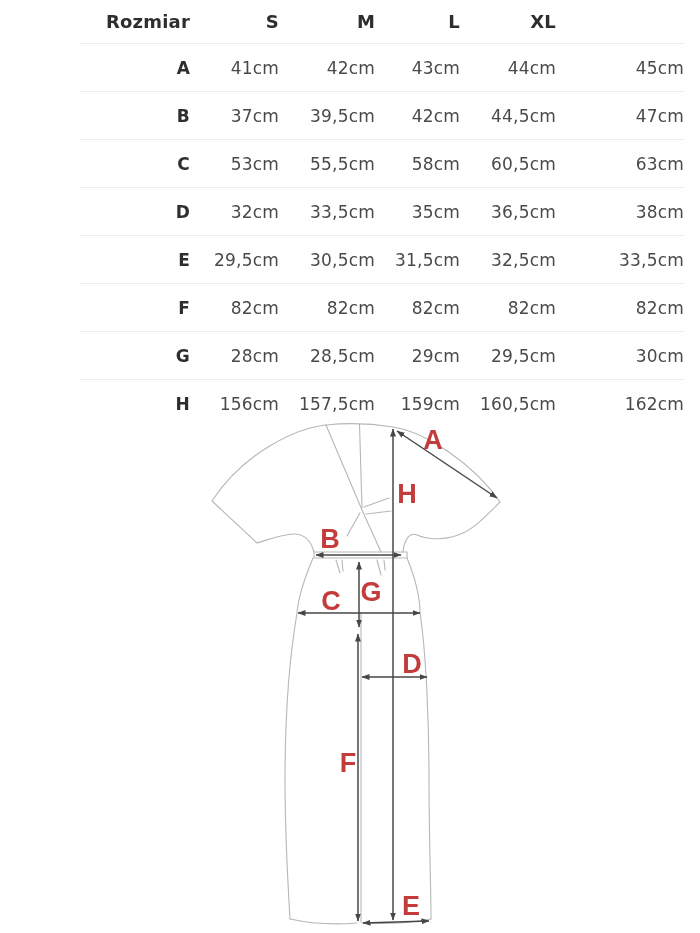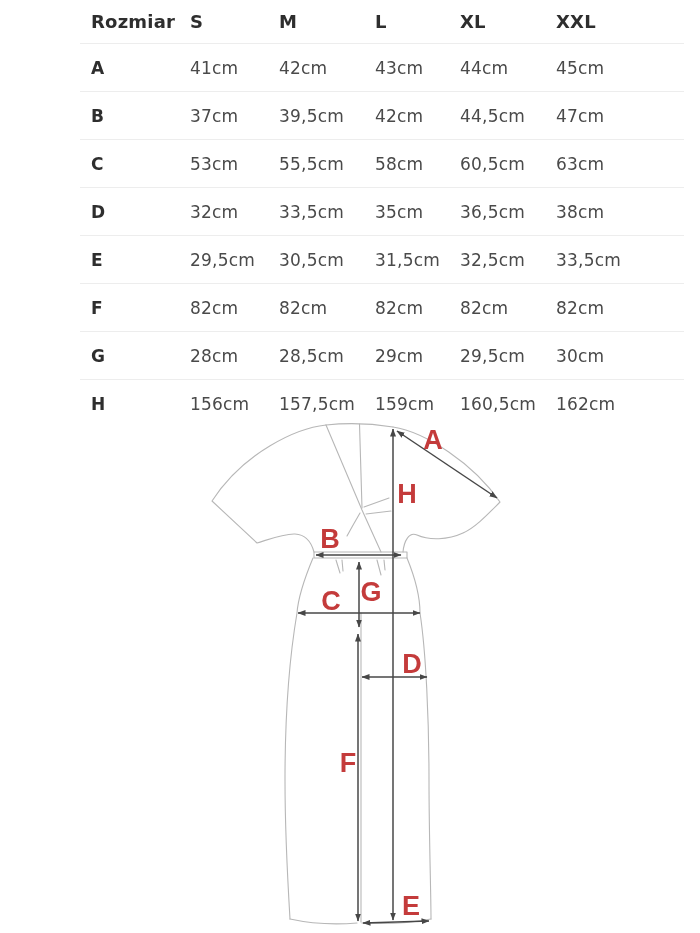--- a/index.html
+++ b/index.html
@@ -22,20 +22,21 @@
     box-sizing:border-box;
     border-bottom:1px solid #ededed;
   }
   .t-row.header{height:44px;}
   .t-row.last{border-bottom:none;}
   .t-row .cell{
     font-size:17px;
     color:#4a4a4a;
     letter-spacing:0.2px;
     white-space:nowrap;
+    text-align:right;
   }
   .t-row .label{
     font-weight:bold;
     color:#2e2e2e;
     font-size:17px;
   }
   .t-row.header .cell{
     font-weight:bold;
     color:#2e2e2e;
     font-size:18px;
@@ -56,21 +57,20 @@
 </head>
 <body>
 
 <div class="size-table">
   <div class="t-row header">
     <div class="cell label">Rozmiar</div>
     <div class="cell">S</div>
     <div class="cell">M</div>
     <div class="cell">L</div>
     <div class="cell">XL</div>
-    <div class="cell">XXL</div>
   </div>
 
   <div class="t-row">
     <div class="cell label">A</div>
     <div class="cell">41cm</div>
     <div class="cell">42cm</div>
     <div class="cell">43cm</div>
     <div class="cell">44cm</div>
     <div class="cell">45cm</div>
   </div>

